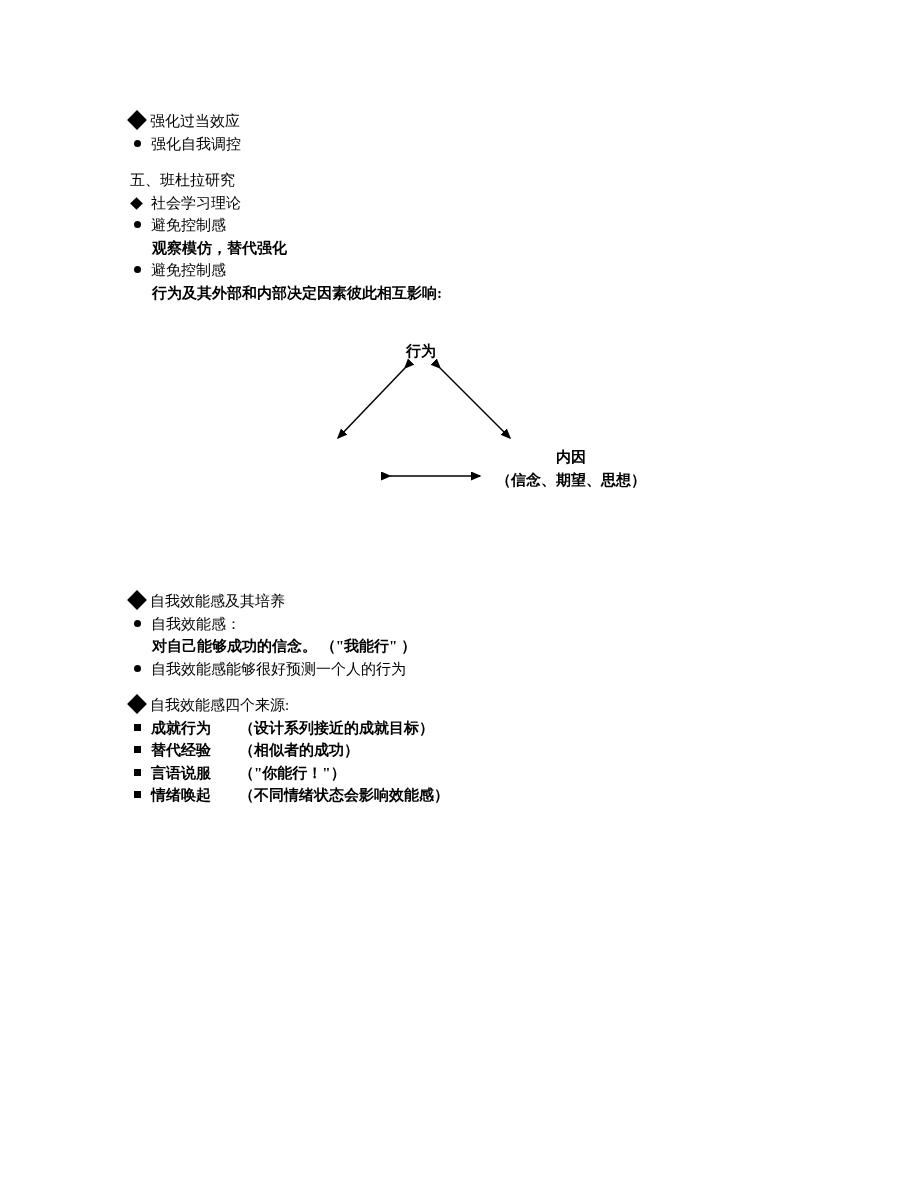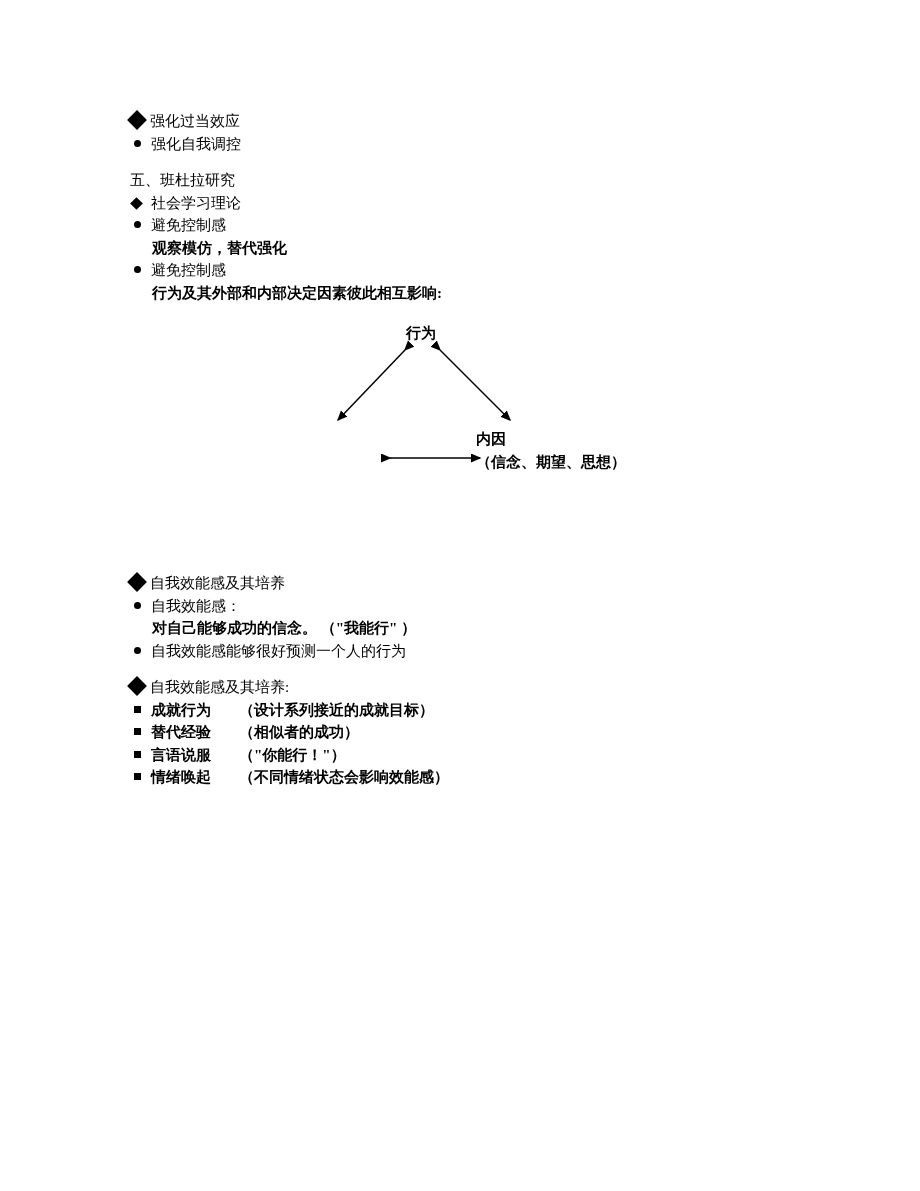--- a/index.html
+++ b/index.html
@@ -51,39 +51,40 @@
     padding-left: 22px;
     font-weight: bold;
   }
   .spacer {
     height: 14px;
   }
   .diagram {
     position: relative;
     width: 500px;
     height: 195px;
-    margin: 18px 0 0 50px;
+    margin: 36px 0 0 50px;
     font-weight: bold;
   }
   .dg-top {
     position: absolute;
     left: 226px;
     top: 0;
   }
   .dg-left {
     position: absolute;
     left: 86px;
     top: 106px;
     text-align: center;
     width: 130px;
   }
   .dg-right {
     position: absolute;
     left: 296px;
     top: 106px;
+    text-align: center;
     width: 190px;
   }
   .row-item {
     display: flex;
     font-weight: bold;
   }
   .label-col {
     width: 88px;
   }
 </style>
@@ -153,21 +154,21 @@
   <div class="indent">对自己能够成功的信念。  （"我能行"  ）</div>
   <div class="line">
     <span class="bullet-circle"></span>
     <span>自我效能感能够很好预测一个人的行为</span>
   </div>
 
   <div class="spacer"></div>
 
   <div class="line">
     <span class="diamond"></span>
-    <span>自我效能感及其培养:</span>
+    <span>自我效能感四个来源:</span>
   </div>
   <div class="line">
     <span class="bullet-square"></span>
     <div class="row-item">
       <span class="label-col">成就行为</span>
       <span>（设计系列接近的成就目标）</span>
     </div>
   </div>
   <div class="line">
     <span class="bullet-square"></span>

